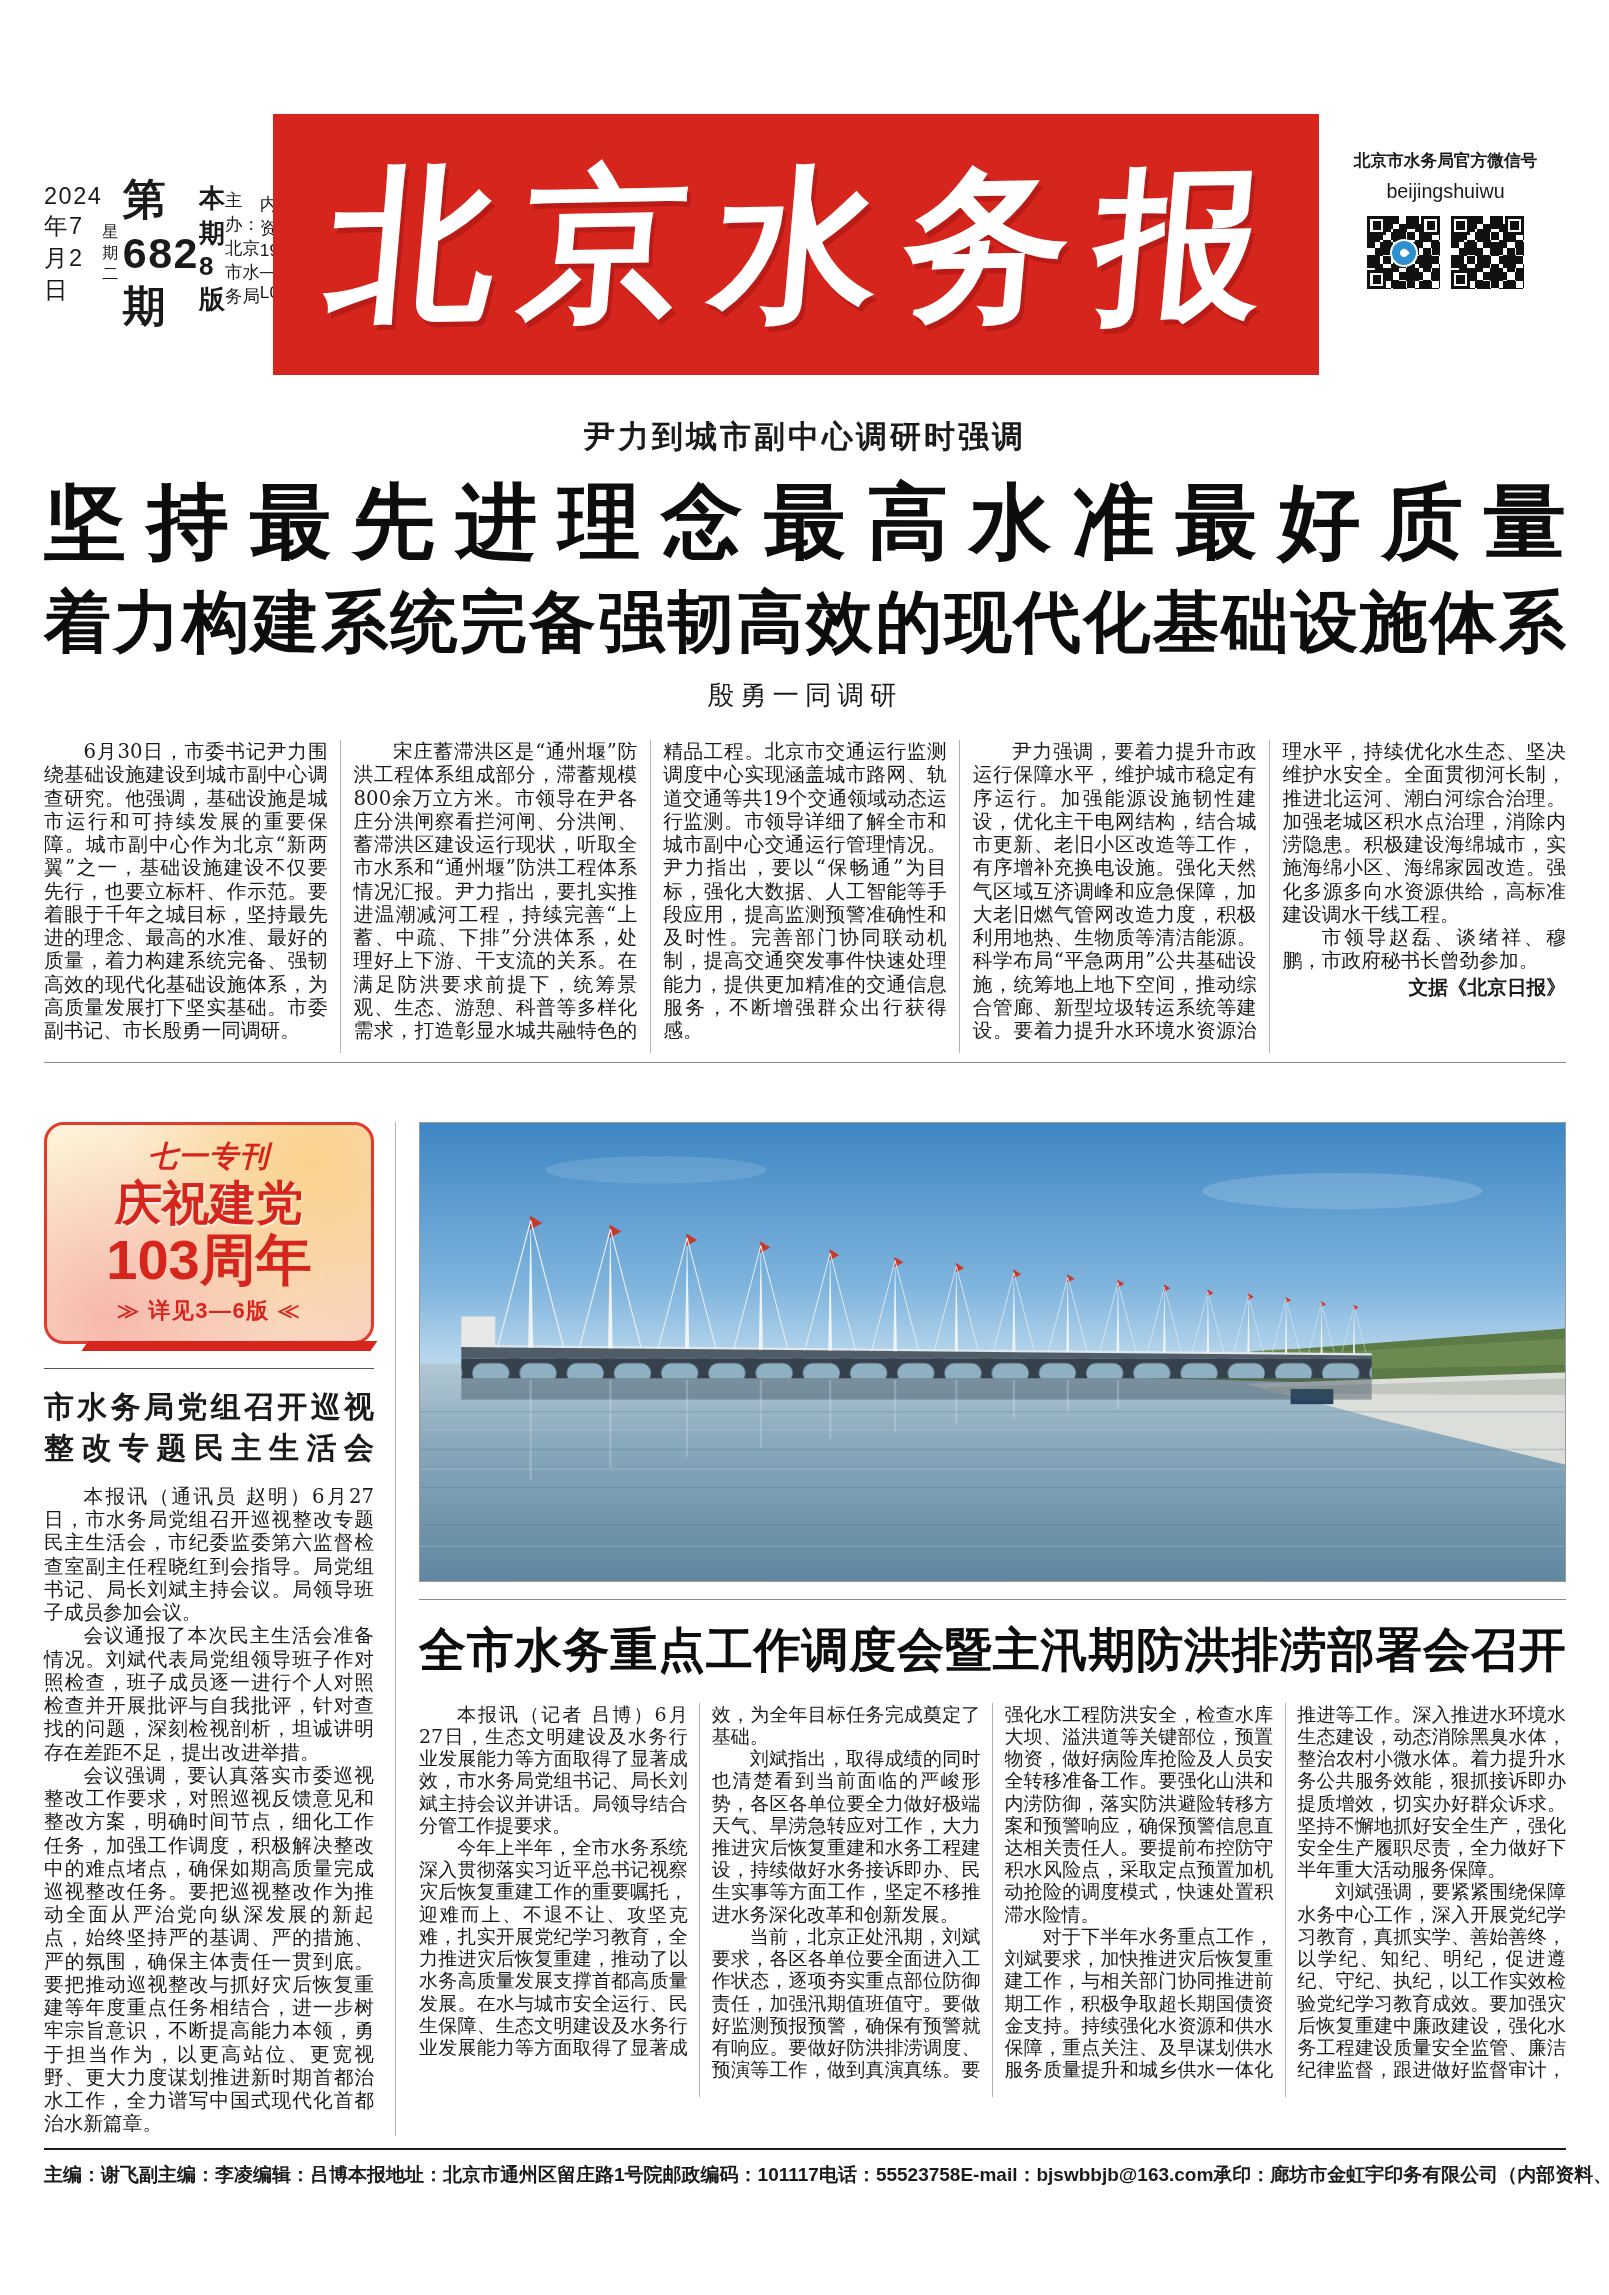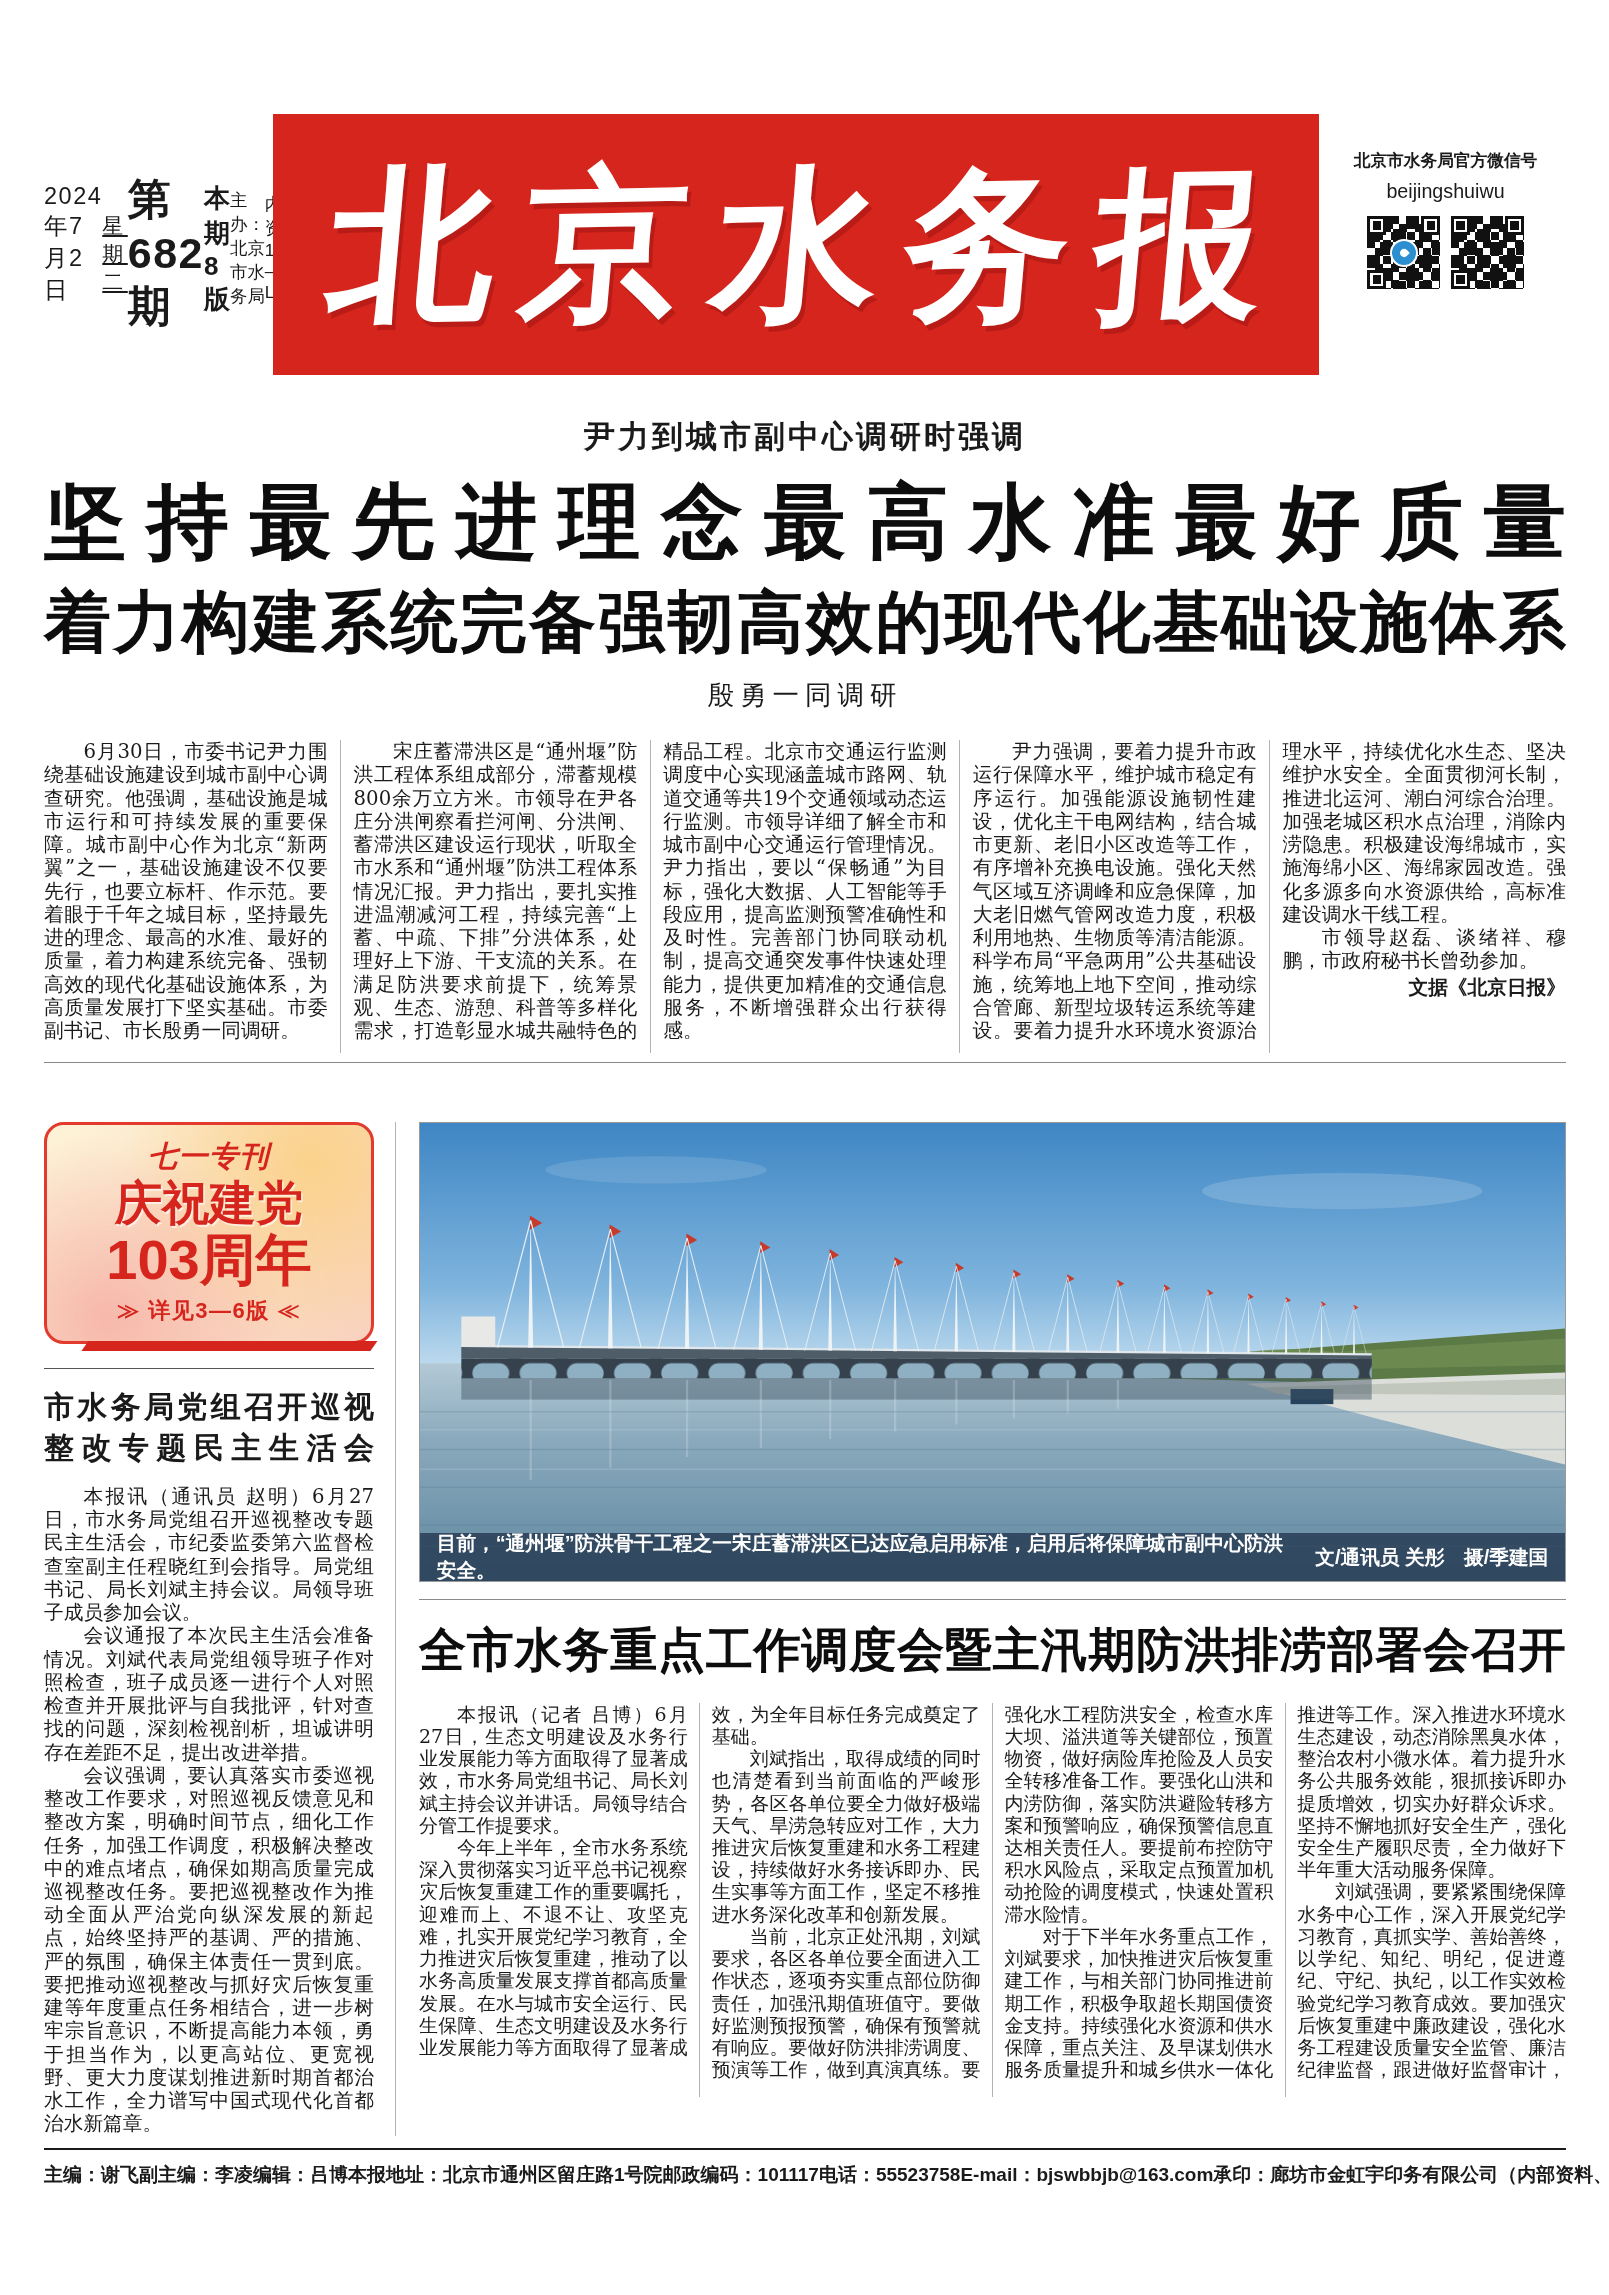--- a/index.html
+++ b/index.html
@@ -5,21 +5,21 @@
   html,body{margin:0;padding:0;}
   body{width:1610px;height:2295px;background:#ffffff;color:#1a1a1a;
        font-family:"DejaVu Serif",serif;overflow:hidden;}
   .page{padding:114px 44px 0;box-sizing:border-box;}
 
   
   .header{display:flex;height:261px;}
   .issue-block{width:223px;flex:none;display:flex;flex-direction:row;align-items:center;
                font-family:"Liberation Sans",sans-serif;}
   .date1{font-size:23.5px;letter-spacing:1.5px;}
-  .date2{font-size:21px;margin-top:18px;letter-spacing:4.5px;text-decoration:underline;}
+  .date2{font-size:16px;margin-top:18px;letter-spacing:4.5px;}
   .issue-no{font-size:43px;font-weight:900;margin-top:18px;letter-spacing:1.5px;}
   .pages-note{font-size:26px;font-weight:900;margin-top:9px;}
   .issue-divider{width:155px;border:0;border-top:1.5px solid #222;margin:15px 0 9px;}
   .organizer,.license{font-size:17.4px;margin-top:6px;}
 
   .masthead{flex:1;background:#d6251d;margin:0 6px;display:flex;align-items:center;}
   .masthead-title{width:100%;padding:0 57px;display:flex;justify-content:space-between;
                   color:#fff;font-weight:bold;font-size:165px;line-height:1;
                   font-family:"DejaVu Serif",serif;}
   .masthead-title span{transform:skewX(-6deg) rotate(-1deg);
@@ -304,24 +304,20 @@
           <use href="#mast" transform="translate(946,304) scale(0.62)"></use>
           <use href="#mast" transform="translate(1009,304) scale(0.58)"></use>
           <use href="#mast" transform="translate(1068,305) scale(0.545)"></use>
           <use href="#mast" transform="translate(1123,305) scale(0.51)"></use>
           <use href="#mast" transform="translate(1174,305) scale(0.48)"></use>
           <use href="#mast" transform="translate(1222,306) scale(0.45)"></use>
           <use href="#mast" transform="translate(1266,306) scale(0.42)"></use>
           <path d="M0,382 H1552 M0,432 H1552 M0,482 H1552 M0,532 H1552" stroke="#4f768f" stroke-width="2" opacity=".25"></path>
           <path d="M0,406 H1552 M0,458 H1552 M0,560 H1552" stroke="#cfe0ea" stroke-width="2" opacity=".2"></path>
         </svg>
-        <div class="photo-caption">
-          <span class="caption">目前，“通州堰”防洪骨干工程之一宋庄蓄滞洪区已达应急启用标准，启用后将保障城市副中心防洪安全。</span>
-          <span class="credit">文/通讯员 关彤　摄/季建国</span>
-        </div>
       </div>
 
       <hr class="right-sep">
 
       <div class="bottom-headline spread">
           <span>全</span>
           <span>市</span>
           <span>水</span>
           <span>务</span>
           <span>重</span>

